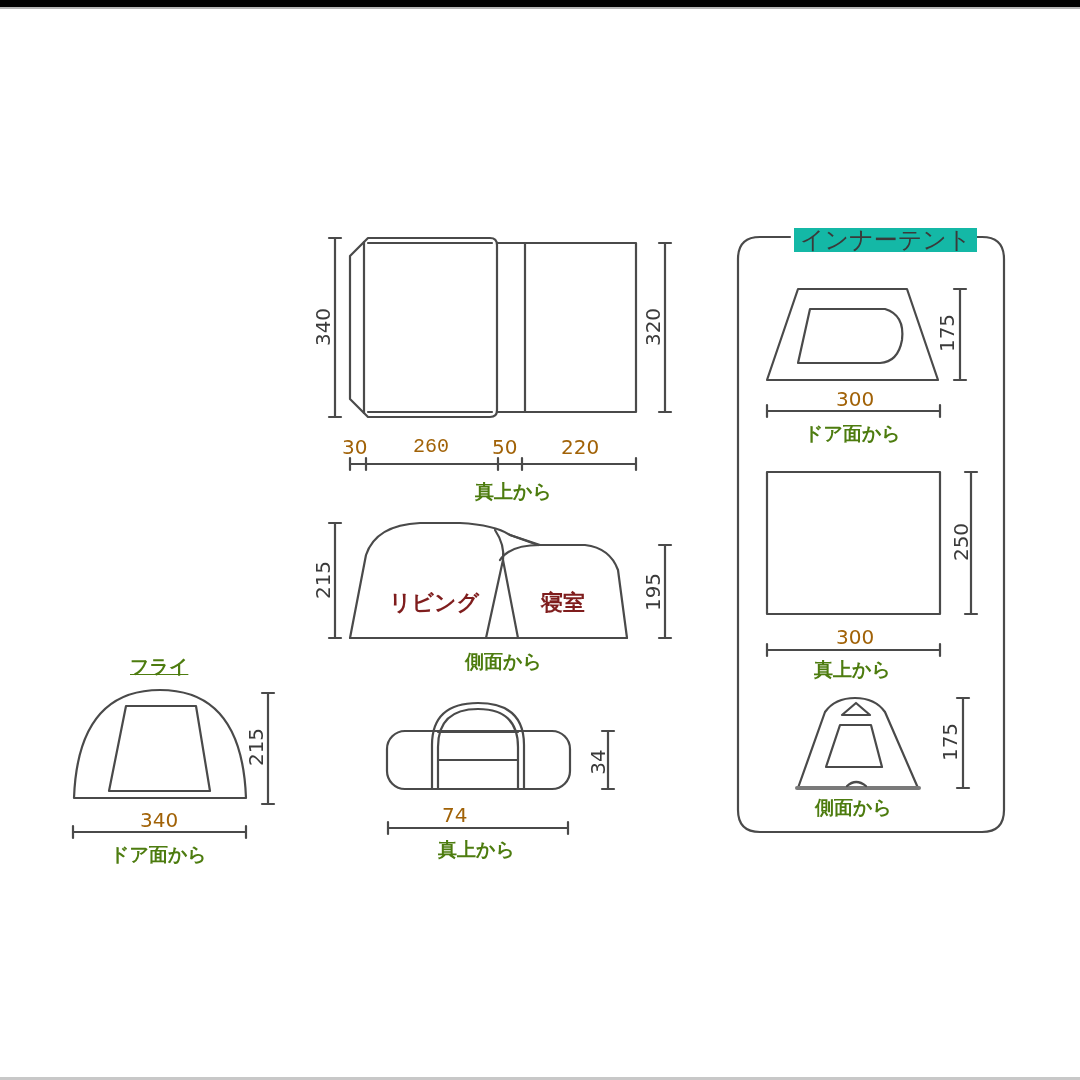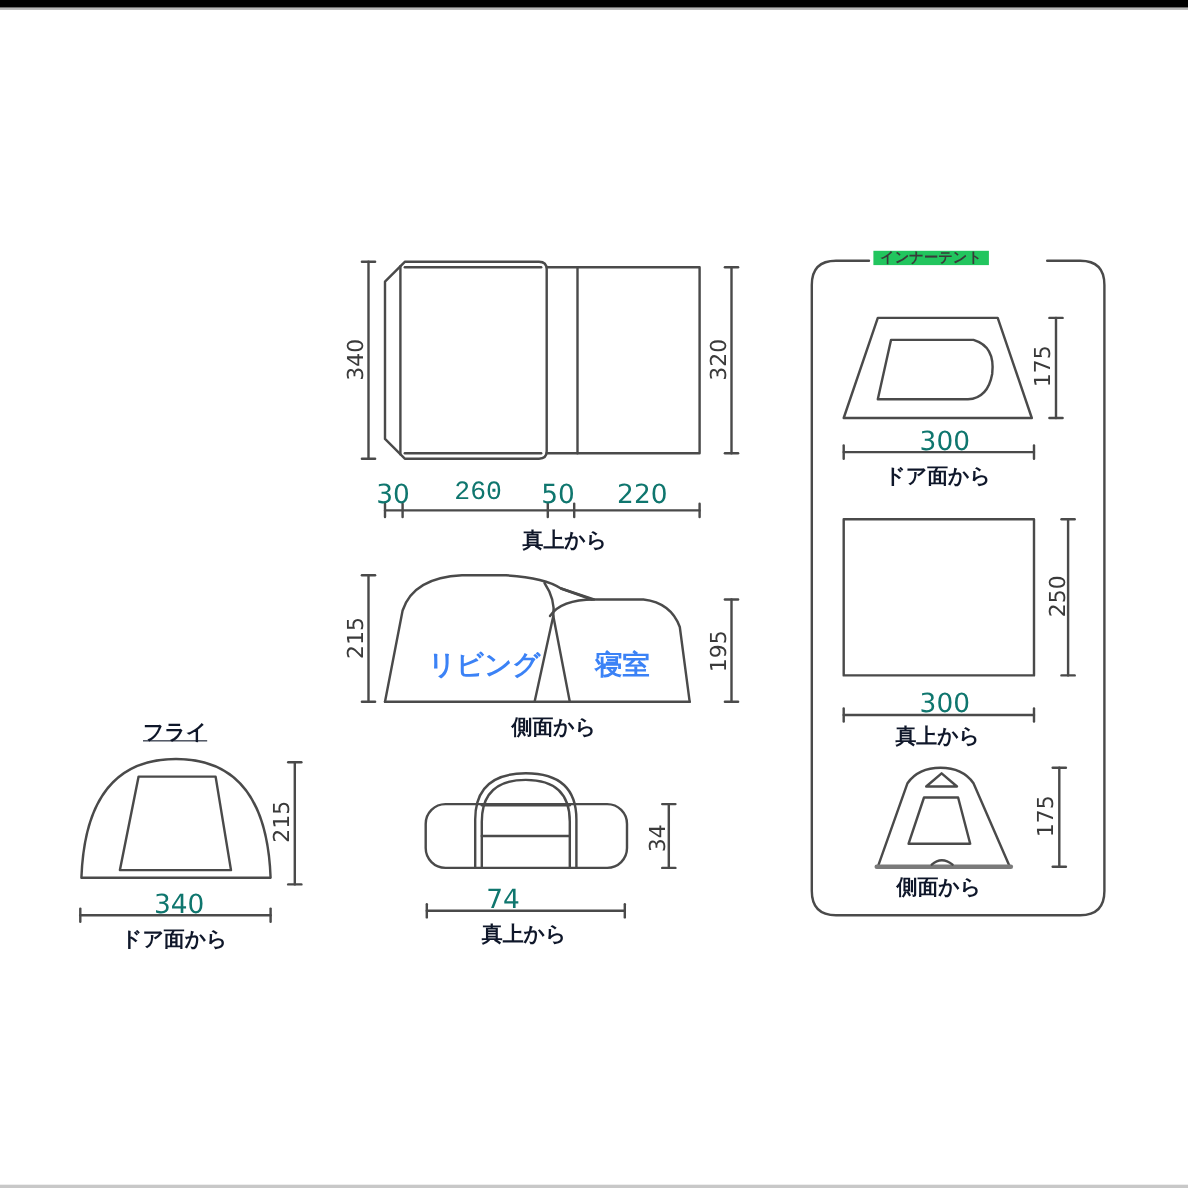--- a/index.html
+++ b/index.html
@@ -6,25 +6,25 @@
     body {
       width: 1080px; height: 1080px; position: relative; overflow: hidden;
       background: #ffffff;
       font-family: "DejaVu Sans", "Liberation Sans", sans-serif;
       color: #3a3a3a;
     }
     .top-band { position: absolute; left: 0; top: 0; width: 1080px; height: 7px; background: #000; }
     .top-band-shade { position: absolute; left: 0; top: 7px; width: 1080px; height: 2px; background: #b5b5b5; }
     .bottom-line { position: absolute; left: 0; top: 1077px; width: 1080px; height: 3px; background: #c8c8c8; }
     svg.diagram { position: absolute; left: 0; top: 0; }
-    .lbl { position: absolute; font-size: 19px; line-height: 1; white-space: nowrap; color: #0f172a; font-weight: bold; }
-    .num { position: absolute; font-size: 24px; line-height: 1; white-space: nowrap; color: #0f766e; }
+    .lbl { position: absolute; font-size: 19px; line-height: 1; white-space: nowrap; color: #4d7c0f; font-weight: bold; }
+    .num { position: absolute; font-size: 20px; line-height: 1; white-space: nowrap; color: #a16207; }
     .vnum { position: absolute; font-size: 20px; line-height: 1; white-space: nowrap; color: #3a3a3a; transform: rotate(-90deg); transform-origin: center center; }
-    .room { position: absolute; font-size: 25px; line-height: 1; white-space: nowrap; color: #3b82f6; font-weight: bold; }
-    .inner-title { position: absolute; font-size: 13px; line-height: 1; padding: 0 6px; background: #22c55e; color: #3a3a3a; font-weight: bold; }
+    .room { position: absolute; font-size: 22px; line-height: 1; white-space: nowrap; color: #7f1d1d; font-weight: bold; }
+    .inner-title { position: absolute; font-size: 24px; line-height: 1; padding: 0 6px; background: #14b8a6; color: #3a3a3a; font-weight: normal; }
   </style>
 </head>
 <body>
 
 <div class="top-band"></div>
 <div class="top-band-shade"></div>
 <div class="bottom-line"></div>
 
 <svg class="diagram" width="1080" height="1080" viewBox="0 0 1080 1080" fill="none" stroke="#4a4a4a" stroke-width="2.2" stroke-linejoin="round" stroke-linecap="round">
 

